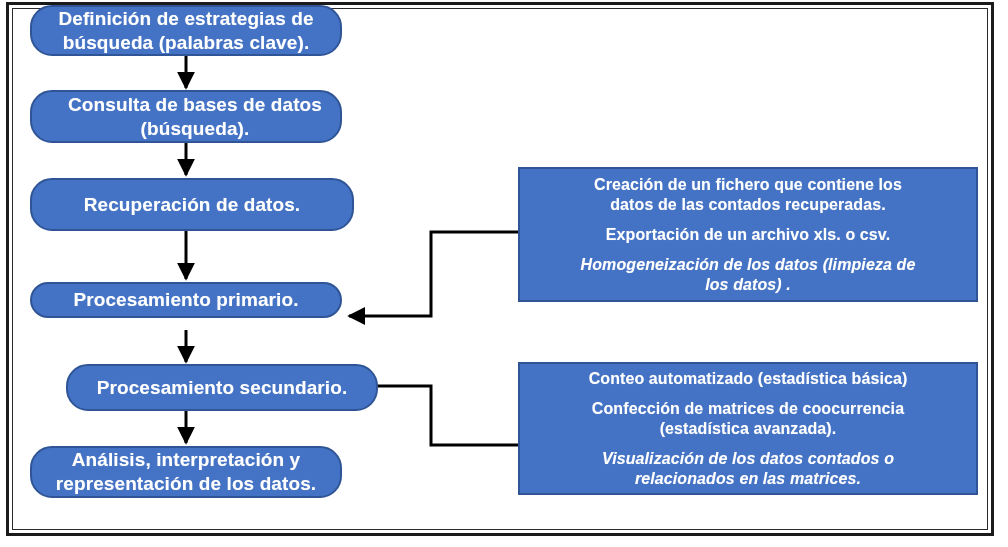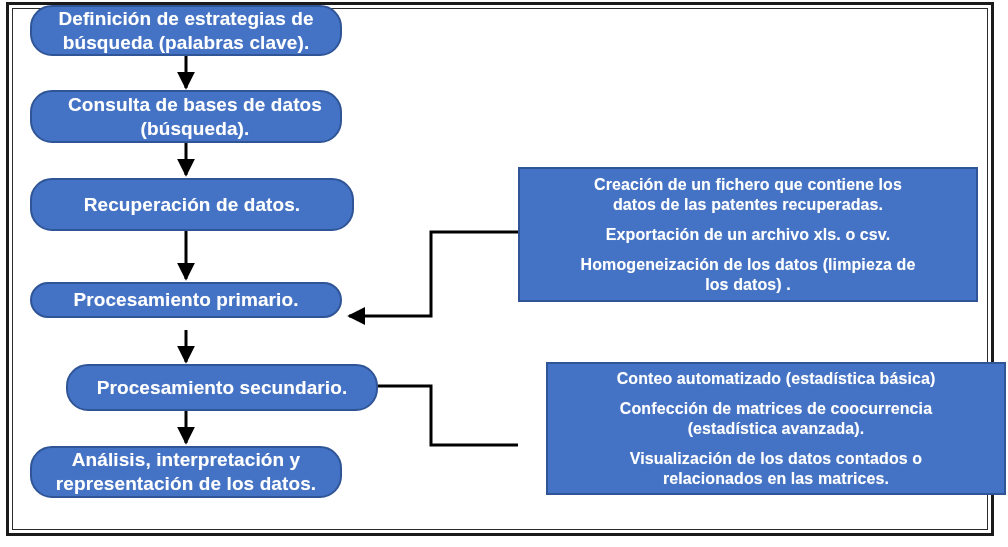--- a/index.html
+++ b/index.html
@@ -55,21 +55,21 @@
     justify-content: center;
     letter-spacing: 0.1px;
     text-shadow: 0 0 1px rgba(255,255,255,0.35);
     line-height: 1.25;
     padding: 2px 6px;
   }
   .node .line { display: block; width: 100%; }
   .node.left { font-size: 19px; border-radius: 22px; }
   .node.right { font-size: 16px; }
   .node .para { margin: 0 0 10px 0; width: 100%; }
-  .node .para:last-child { margin-bottom: 0; }
+  .node .para:last-child { margin-bottom: 0; font-style: italic; }
 
   
   #connectors {
     position: absolute;
     left: 0;
     top: 0;
     width: 1008px;
     height: 547px;
     pointer-events: none;
   }
@@ -141,32 +141,32 @@
   </div>
 
   <div class="node left" style="left:30px; top:446px; width:312px; height:52px;">
     <span class="line">Análisis, interpretación y</span>
     <span class="line">representación de los datos.</span>
   </div>
 
   <div class="node right" style="left:518px; top:167px; width:460px; height:135px;">
     <div class="para">
       <span class="line">Creación de un fichero que contiene los</span>
-      <span class="line">datos de las patentes recuperadas.</span>
+      <span class="line">datos de las contados recuperadas.</span>
     </div>
     <div class="para">
       <span class="line">Exportación de un archivo xls. o csv.</span>
     </div>
     <div class="para">
       <span class="line">Homogeneización de los datos (limpieza de</span>
       <span class="line">los datos) .</span>
     </div>
   </div>
 
-  <div class="node right" style="left:546px; top:362px; width:460px; height:133px;">
+  <div class="node right" style="left:518px; top:362px; width:460px; height:133px;">
     <div class="para">
       <span class="line">Conteo automatizado (estadística básica)</span>
     </div>
     <div class="para">
       <span class="line">Confección de matrices de coocurrencia</span>
       <span class="line">(estadística avanzada).</span>
     </div>
     <div class="para">
       <span class="line">Visualización de los datos contados o</span>
       <span class="line">relacionados en las matrices.</span>

